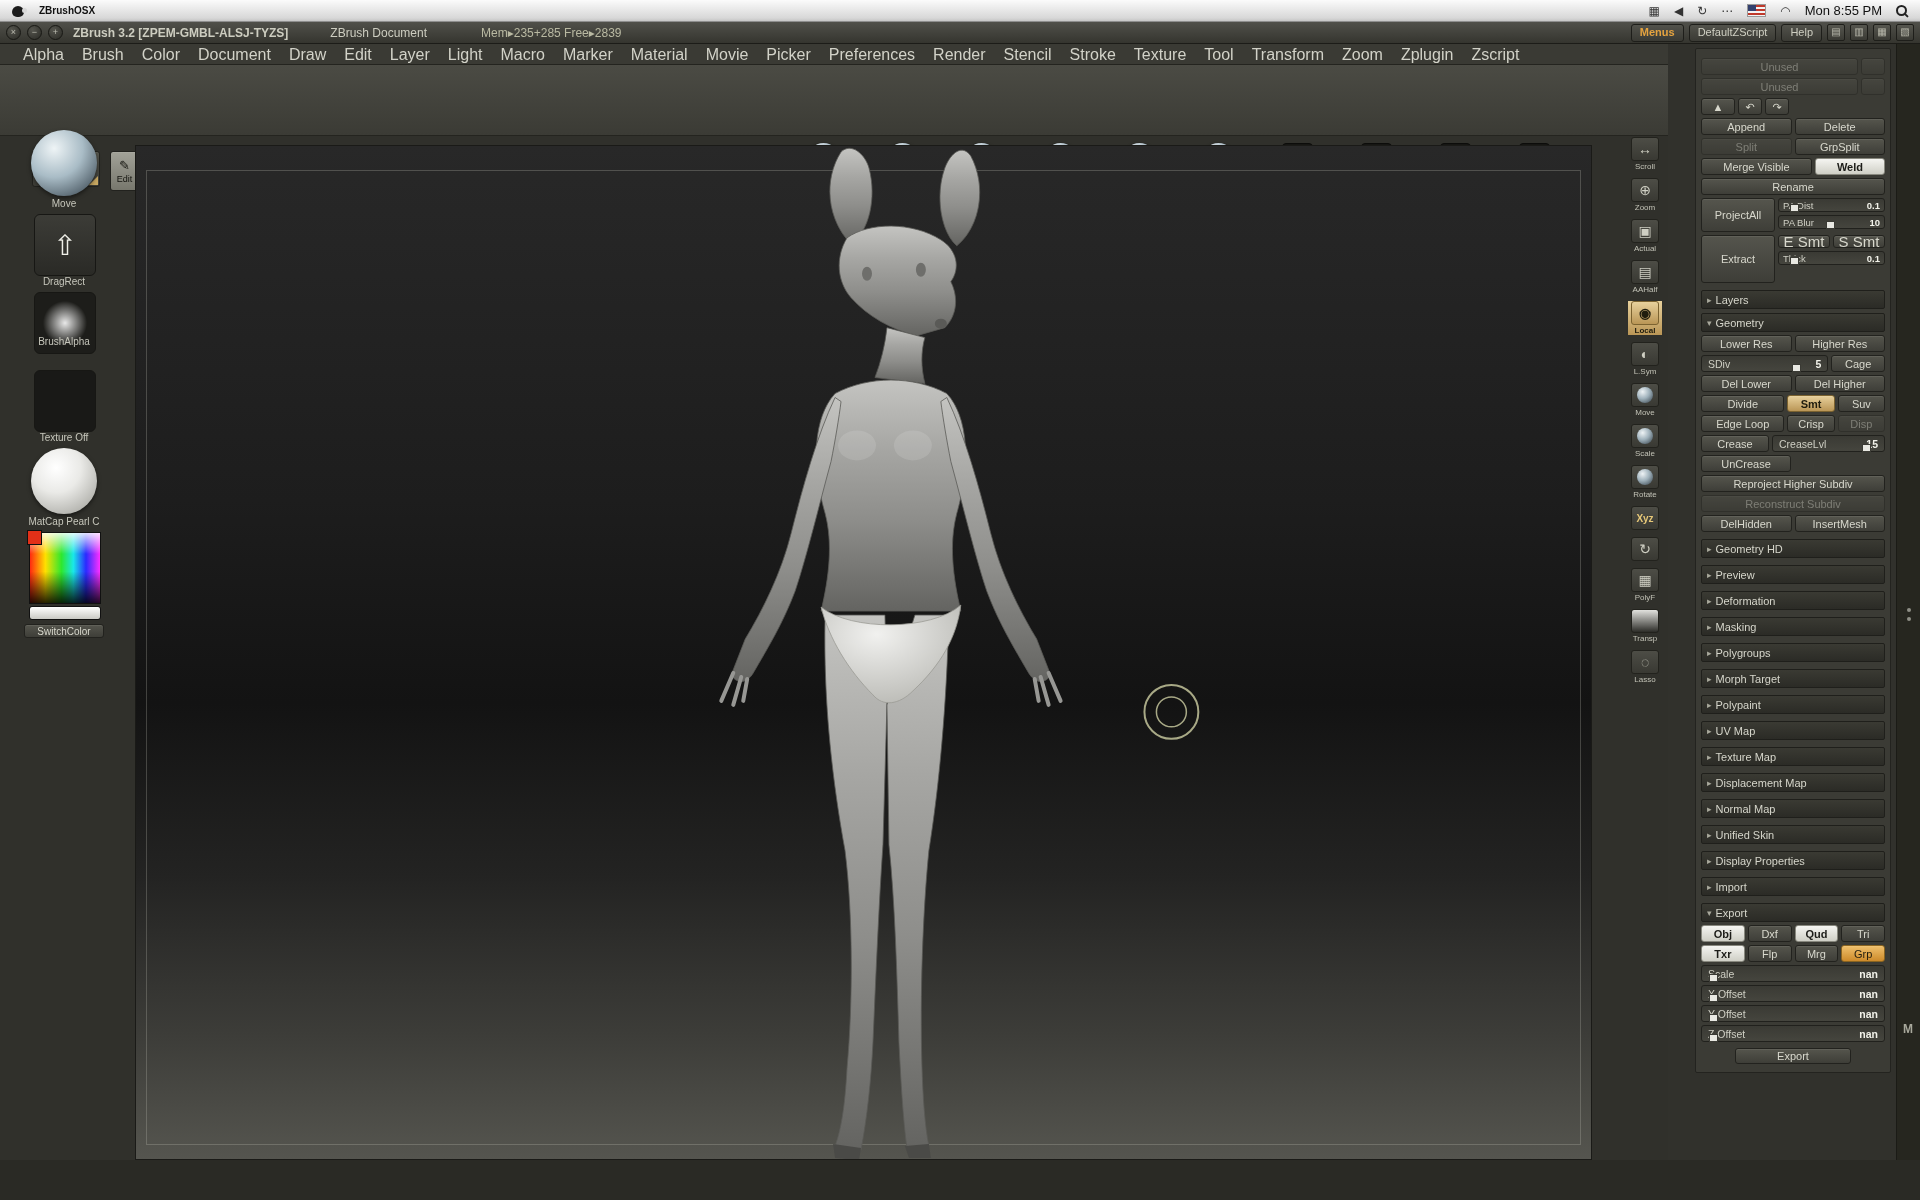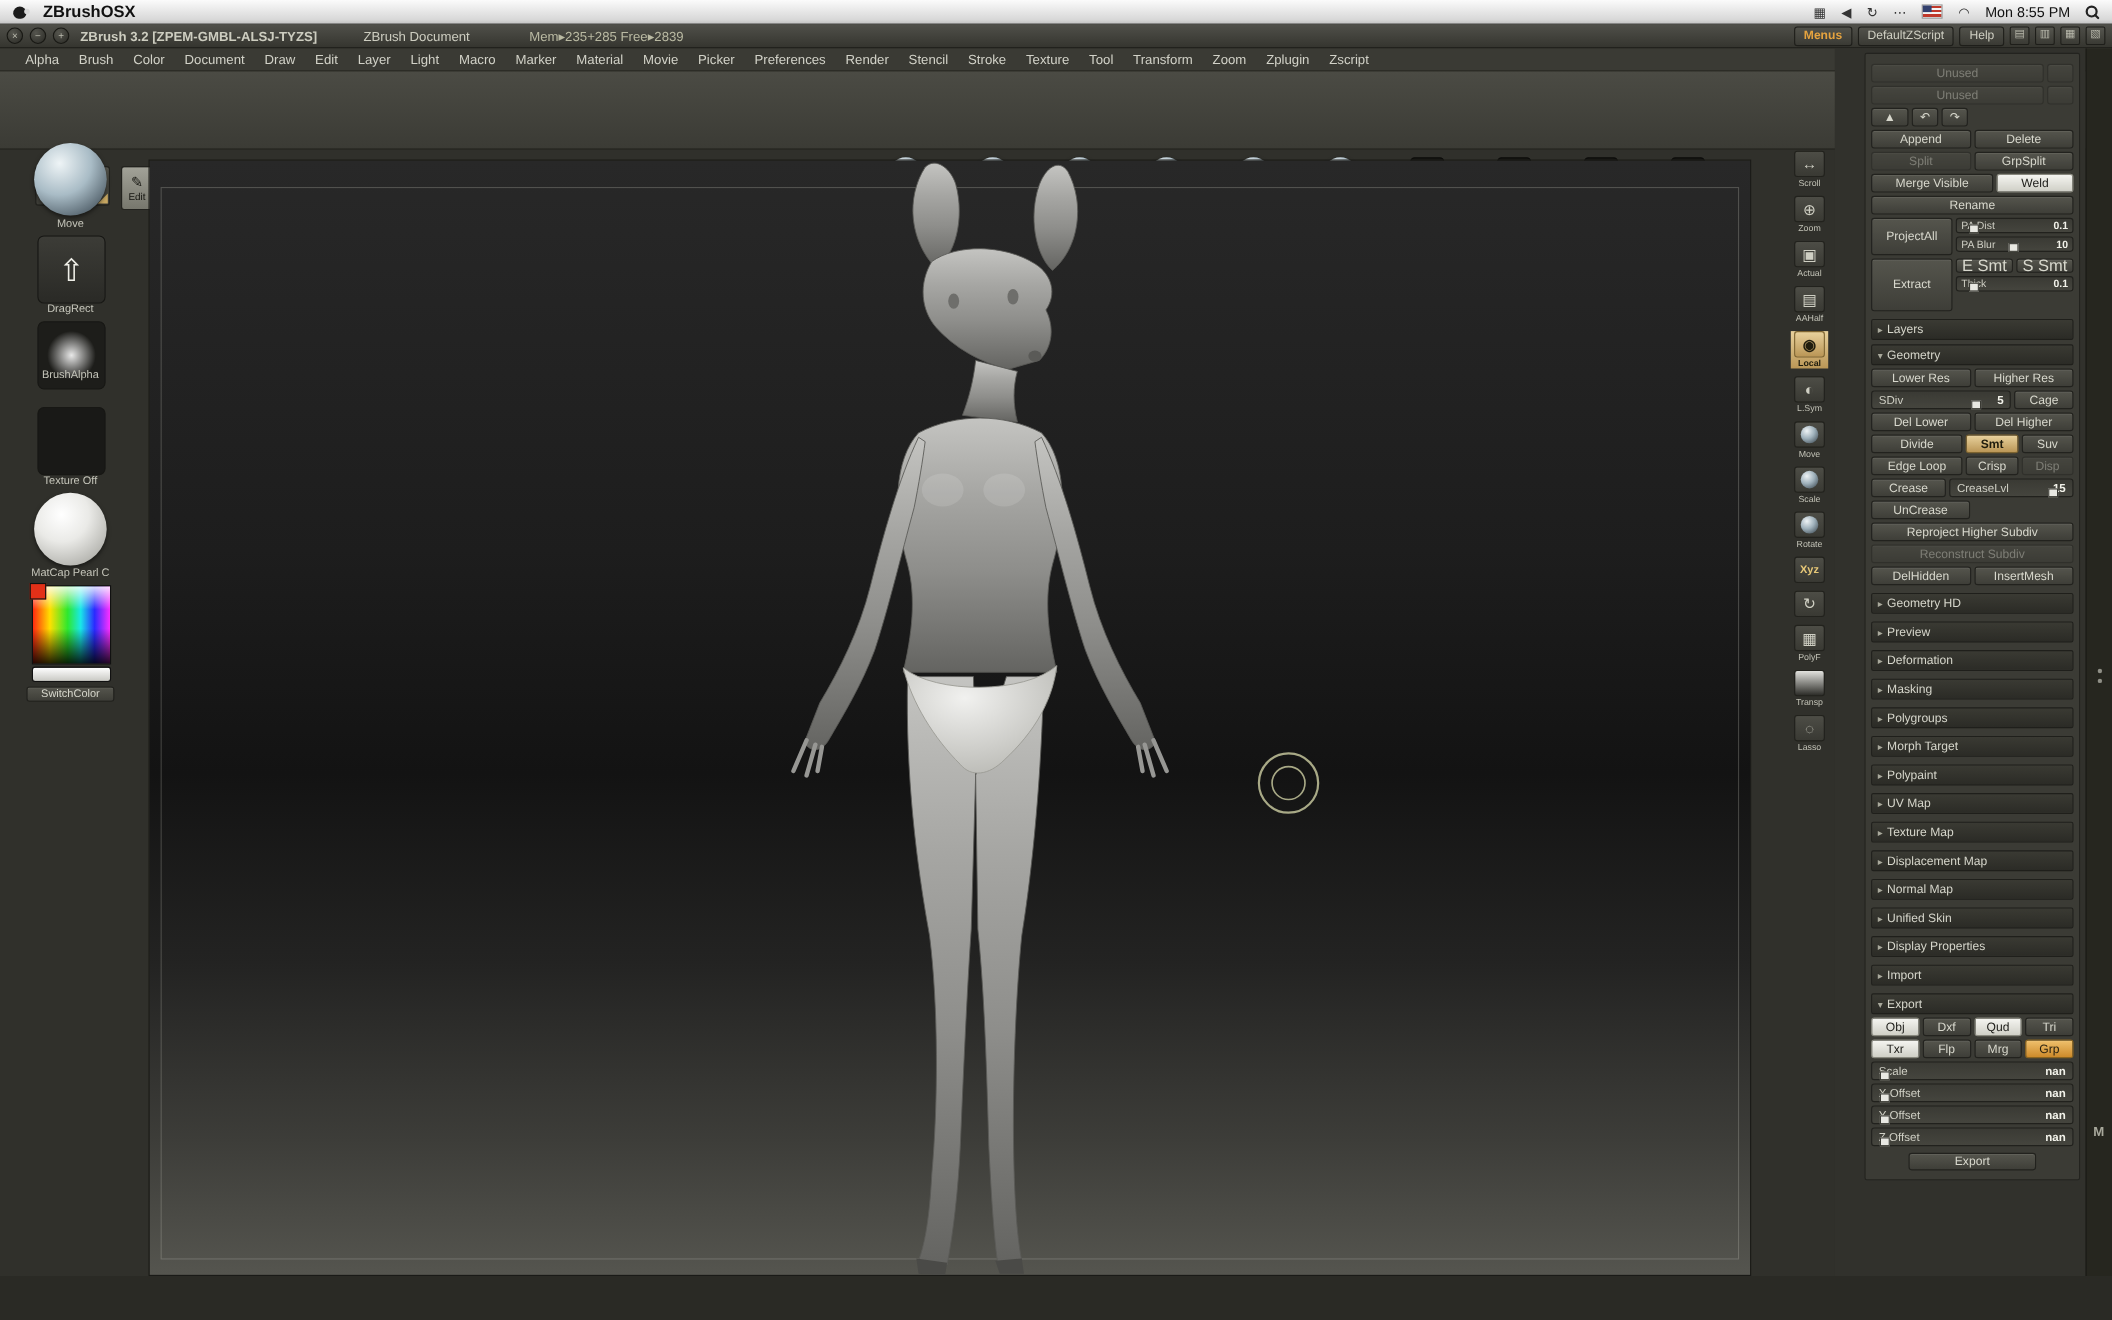--- a/index.html
+++ b/index.html
@@ -6,21 +6,21 @@
     font-family:"Liberation Sans",sans-serif;-webkit-font-smoothing:antialiased}
   #app{position:relative;width:1920px;height:1200px;background:#30302b;overflow:hidden}
 
   
   #menubar{position:absolute;left:0;top:0;width:1920px;height:22px;
     background:linear-gradient(#fbfbfb,#d8d8d8 85%,#c6c6c6);border-bottom:1px solid #8e8e8e;
     display:flex;align-items:center;padding:0 12px;box-sizing:border-box;gap:14px}
   .apple{width:13px;height:15px;position:relative;cursor:default}
   .apple::before{content:"";position:absolute;left:0;top:3px;width:12px;height:11px;background:#1b1b1b;border-radius:6px 6px 5px 5px}
   .apple::after{content:"";position:absolute;right:-2px;top:5px;width:5px;height:5px;background:#d8d8d8;border-radius:50%}
-  #mb-app{font-size:15px;font-weight:bold;color:#111}
+  #mb-app{font-size:10px;font-weight:bold;color:#111}
   #mb-spacer{flex:1}
   .mb-icon{font-size:12px;color:#333;line-height:22px}
   .mb-flag{width:17px;height:11px;position:relative;background:repeating-linear-gradient(#c0392b 0 2px,#f4f4f4 2px 4px);border:1px solid #999}
   .mb-flag::after{content:"";position:absolute;left:0;top:0;width:8px;height:6px;background:#33406e}
   #mb-time{font-size:13px;color:#111}
   .spot{width:12px;height:12px;position:relative}
   .spot::before{content:"";position:absolute;width:7px;height:7px;border:2px solid #222;border-radius:50%;left:0;top:0}
   .spot::after{content:"";position:absolute;width:6px;height:2px;background:#222;transform:rotate(45deg);left:7px;top:9px;border-radius:1px}
 
   
@@ -35,30 +35,30 @@
   #tb-right{margin-left:auto;display:flex;align-items:flex-start;gap:5px}
   .tb-btn{height:16px;line-height:15px;padding:0 8px;border-radius:3px;border:1px solid #1e1e1a;
     background:linear-gradient(#52524b,#3a3a34);color:#cfcfc2;font-size:11px}
   .tb-btn.orange{color:#e5a33f;font-weight:bold}
   .tb-mini{width:16px;height:15px;border-radius:2px;border:1px solid #1e1e1a;background:linear-gradient(#56564f,#3a3a34);
     color:#b9b9ac;font-size:10px;line-height:14px;text-align:center}
 
   
   #zmenus{position:absolute;left:0;top:44px;width:1920px;height:21px;background:#3a3a34;
     border-bottom:1px solid #24241f;display:flex;align-items:center;padding-left:14px;box-sizing:border-box}
-  .zmenu-item{padding:0 9px;font-size:12px;color:#d2d2c8;line-height:21px}
+  .zmenu-item{padding:0 9px;font-size:16px;color:#d2d2c8;line-height:21px}
 
   
   #topshelf{position:absolute;left:0;top:65px;width:1920px;height:70px;
     background:linear-gradient(#4b4b44,#3b3b35);border-bottom:1px solid #24241f}
   .zbtn{background:linear-gradient(#55554d,#3e3e38);border:1px solid #22221e;border-radius:3px;
     color:#d8d8cd;text-align:center;font-size:11px;height:17px;line-height:16px;box-sizing:border-box;
     box-shadow:inset 0 1px 0 rgba(255,255,255,.07)}
   .sel-tan{background:linear-gradient(#e8d19c,#ba9656)!important;color:#201d0e!important;border-color:#7c6330!important;font-weight:bold}
-  .sel-white{background:linear-gradient(#f5f5f1,#cfcfc6)!important;color:#1c1c18!important;border-color:#88887e!important;font-weight:normal}
+  .sel-white{background:linear-gradient(#f5f5f1,#cfcfc6)!important;color:#1c1c18!important;border-color:#88887e!important;font-weight:bold}
   .sel-orange{background:linear-gradient(#efc06c,#cd8a2a)!important;color:#231d0e!important;border-color:#8a6420!important;font-weight:normal}
   .sel-lite{background:linear-gradient(#a2a298,#77776d)!important;color:#14140f!important}
   .dim{opacity:.42}
   #pm-btn{position:absolute;left:32px;top:86px;width:68px;height:36px;font-size:10px;line-height:12px;
     padding-top:5px;height:36px}
   #pm-btn::after{content:"";position:absolute;right:1px;bottom:1px;border-style:solid;border-width:0 0 9px 9px;
     border-color:transparent transparent #c8a862 transparent}
   #mode-row{position:absolute;left:110px;top:86px;display:flex;gap:11px}
   .mode-btn{width:29px;height:40px;display:flex;flex-direction:column;align-items:center;justify-content:center;gap:1px;line-height:normal}
   .mode-icon{font-size:13px}

